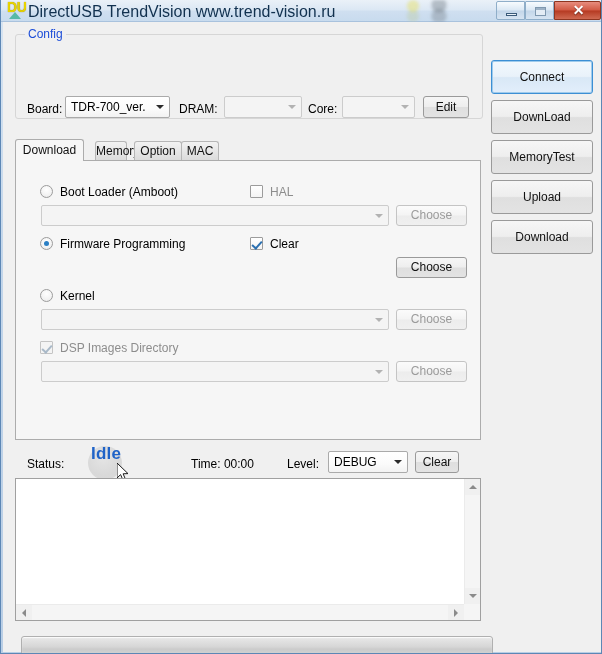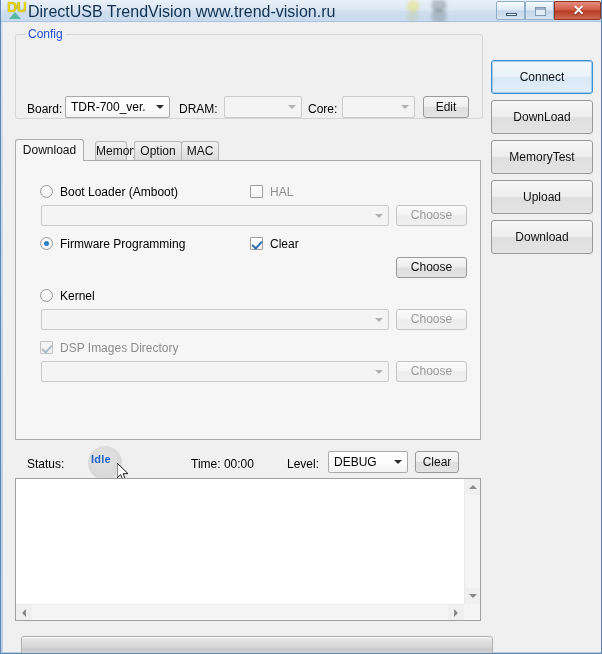--- a/index.html
+++ b/index.html
@@ -347,22 +347,22 @@
   
   .idle-halo {
     position: absolute;
     left: 85px; top: 424px;
     width: 34px; height: 34px;
     border-radius: 50%;
     background: radial-gradient(circle at 45% 35%, rgba(228,228,228,.95) 0%, rgba(214,214,214,.9) 60%, rgba(200,200,200,.55) 100%);
   }
   .idle-text {
     position: absolute;
-    left: 88px; top: 431px;
-    font-size: 11px;
+    left: 88px; top: 422px;
+    font-size: 17px;
     font-weight: bold;
     color: #1f63c8;
     letter-spacing: .2px;
   }
   .cursor {
     position: absolute;
     left: 114px; top: 441px;
     width: 13px; height: 20px;
   }
 </style>

